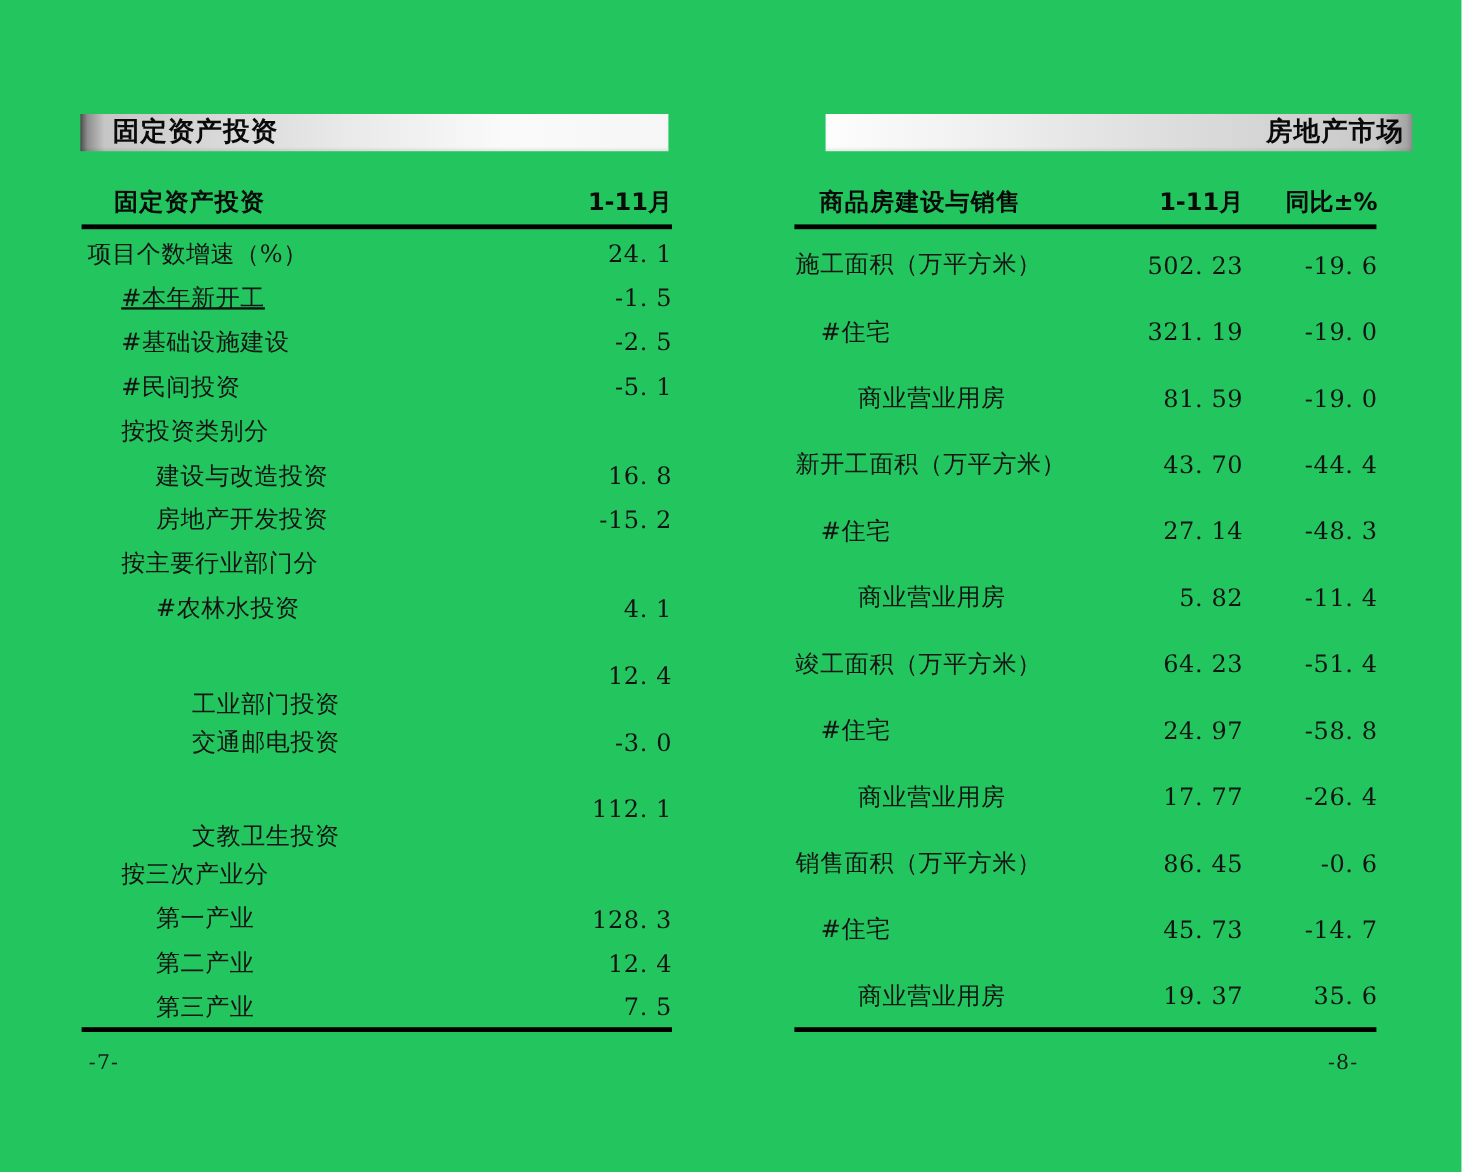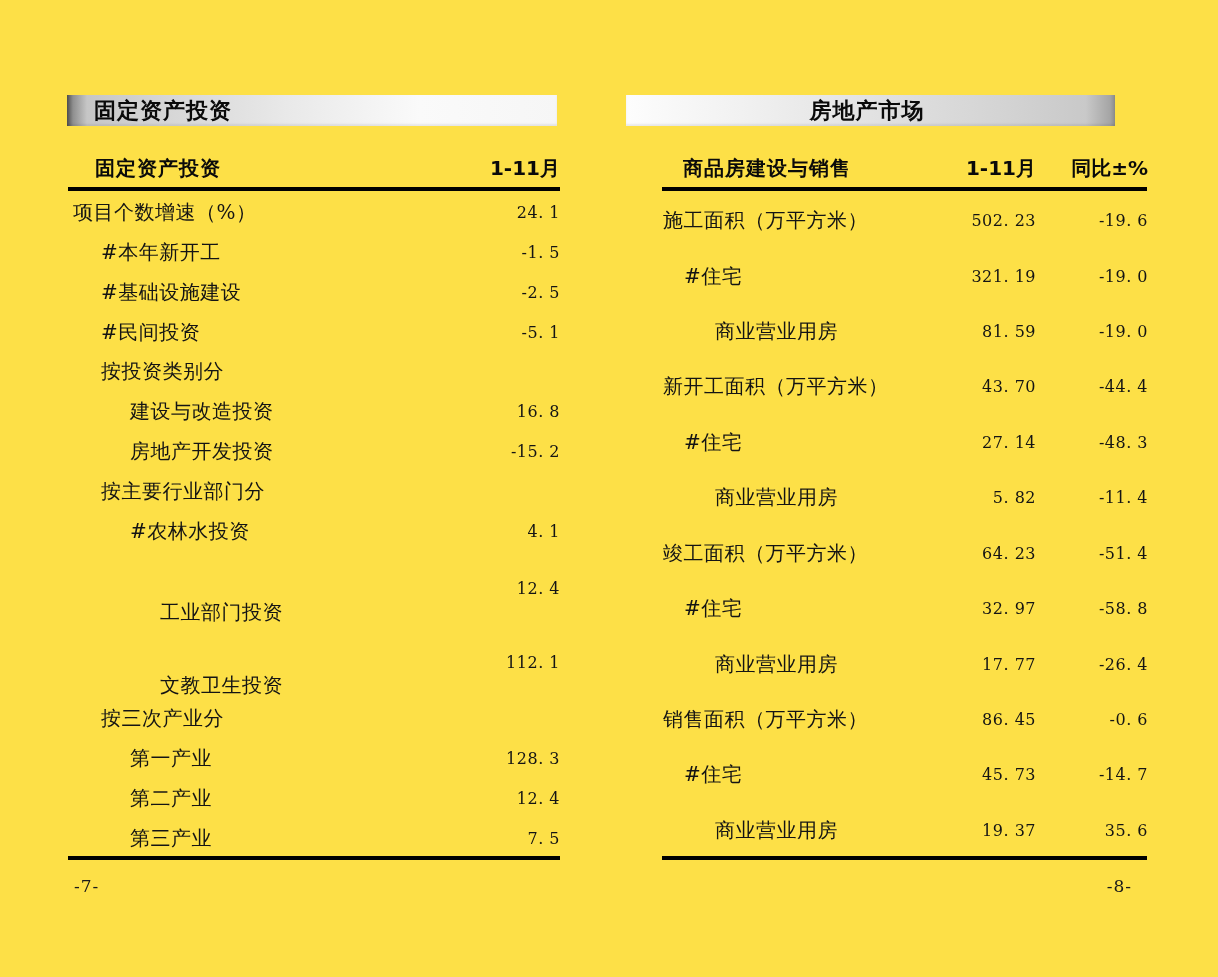--- a/index.html
+++ b/index.html
@@ -1,28 +1,28 @@
 <!DOCTYPE html>
 <html><head>
 <meta charset="utf-8">
 <style>
   html,body{margin:0;padding:0;background:#ffffff;}
   .sheet{
-    position:relative;width:1218px;height:977px;background:#fde047;
+    position:relative;width:1218px;height:977px;background:#22c55e;
     font-family:"DejaVu Serif","Liberation Serif",serif;color:#111111;overflow:hidden;
   }
   
   .band{position:absolute;top:95px;height:31px;display:flex;align-items:center;}
   .band-l{
     left:67px;width:490px;
     background:linear-gradient(90deg,#4e4e4e 0px,#8f8f8f 6px,#c6c6c6 20px,#d4d4d4 18%,#e9e9e9 45%,#fafafa 72%,#f6f6f6 100%);
     box-shadow:inset 0 -2px 2px rgba(0,0,0,0.08);
   }
   .band-r{
-    left:626px;width:489px;justify-content:center;
+    left:688px;width:489px;justify-content:flex-end;
     background:linear-gradient(90deg,#fdfdfd 0%,#f3f3f3 20%,#e2e2e2 50%,#d3d3d3 78%,#c9c9c9 94%,#a5a5a5 99%,#8c8c8c 100%);
     box-shadow:inset 0 -2px 2px rgba(0,0,0,0.08);
   }
   .band-title{
     font-family:"DejaVu Sans","Liberation Sans",sans-serif;font-weight:700;
     font-size:22px;letter-spacing:1px;color:#0a0a0a;line-height:1;
   }
   .band-l .band-title{padding-left:27px;}
   .band-r .band-title{padding-right:7px;}
   
@@ -44,21 +44,21 @@
   .rule-l-top{left:68px;top:187px;width:492px;}
   .rule-r-top{left:662px;top:187px;width:485px;}
   .rule-l-bot{left:68px;top:856px;width:492px;}
   .rule-r-bot{left:662px;top:856px;width:485px;}
   
   .rows{position:absolute;top:193px;height:665px;display:flex;flex-direction:column;}
   .rows-l{left:68px;width:492px;}
   .rows-r{left:662px;width:486px;}
   .row{position:relative;flex:1;display:flex;align-items:center;font-size:20px;color:#141414;}
   .row .label{letter-spacing:0.5px;white-space:nowrap;}
-  .row .num{position:absolute;font-size:16px;letter-spacing:0.5px;white-space:nowrap;}
+  .row .num{position:absolute;font-size:20px;letter-spacing:0.5px;white-space:nowrap;}
   .rows-l .val{right:0;}
   .rows-r .val{right:112px;}
   .rows-r .yoy{right:0;}
   
   .pageno{position:absolute;top:876px;font-size:17px;letter-spacing:1px;color:#1a1a1a;}
   .pageno-l{left:74px;}
   .pageno-r{left:662px;width:470px;text-align:right;}
 </style>
 </head>
 <body>
@@ -88,21 +88,21 @@
   <div class="rule rule-l-bot"></div>
   <div class="rule rule-r-bot"></div>
 
   <div class="rows rows-l" id="rows-left">
   <div class="row">
     <span class="label" style="padding-left: 5px;">项目个数增速（%）</span>
     <span class="num val">24. 1</span>
   </div>
 
   <div class="row">
-    <span class="label" style="padding-left: 33px;">#本年新开工</span>
+    <span class="label" style="padding-left: 33px; text-decoration: underline;">#本年新开工</span>
     <span class="num val">-1. 5</span>
   </div>
 
 
   <div class="row">
     <span class="label" style="padding-left: 33px;">#基础设施建设</span>
     <span class="num val">-2. 5</span>
   </div>
 
   <div class="row">
@@ -133,20 +133,24 @@
   <div class="row">
     <span class="label" style="padding-left: 62px;">#农林水投资</span>
     <span class="num val">4. 1</span>
   </div>
 
   <div class="row">
     <span class="label" style="padding-left: 92px; margin-top: 48px;">工业部门投资</span>
     <span class="num val">12. 4</span>
   </div>
 
+  <div class="row">
+    <span class="label" style="padding-left: 92px;">交通邮电投资</span>
+    <span class="num val">-3. 0</span>
+  </div>
 
   <div class="row">
     <span class="label" style="padding-left: 92px; margin-top: 46px;">文教卫生投资</span>
     <span class="num val">112. 1</span>
   </div>
 
   <div class="row">
     <span class="label" style="padding-left: 33px;">按三次产业分</span>
     <span class="num val"></span>
   </div>
@@ -204,21 +208,21 @@
   </div>
 
   <div class="row">
     <span class="label" style="padding-left: 1px;">竣工面积（万平方米）</span>
     <span class="num val">64. 23</span>
     <span class="num yoy">-51. 4</span>
   </div>
 
   <div class="row">
     <span class="label" style="padding-left: 22px;">#住宅</span>
-    <span class="num val">32. 97</span>
+    <span class="num val">24. 97</span>
     <span class="num yoy">-58. 8</span>
   </div>
 
   <div class="row">
     <span class="label" style="padding-left: 53px;">商业营业用房</span>
     <span class="num val">17. 77</span>
     <span class="num yoy">-26. 4</span>
   </div>
 
   <div class="row">

